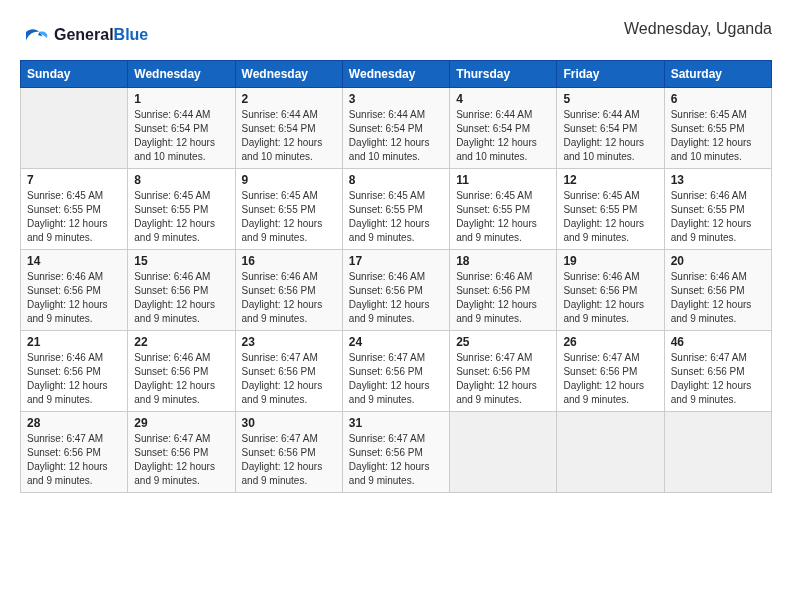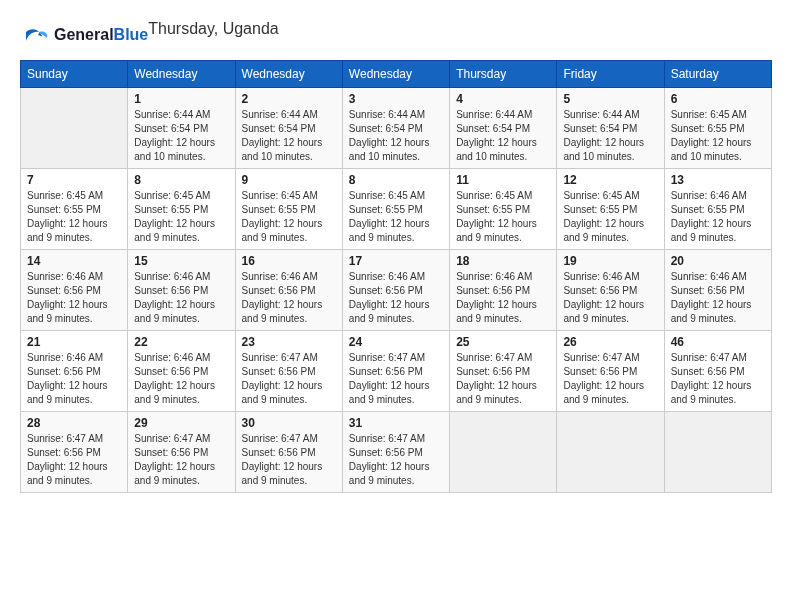--- a/index.html
+++ b/index.html
@@ -5,21 +5,21 @@
     * { box-sizing: border-box; margin: 0; padding: 0; }
     body {
       font-family: Arial, sans-serif;
       background: #fff;
       width: 792px;
       min-height: 612px;
       padding: 20px;
     }
     .header {
       display: flex;
-      justify-content: flex-start;
+      justify-content: space-between;
       align-items: flex-start;
       margin-bottom: 10px;
     }
     .logo {
       display: flex;
       align-items: center;
       gap: 4px;
     }
     .logo-bird {
       width: 30px;
@@ -42,21 +42,21 @@
       width: 100%;
       border-collapse: collapse;
       font-size: 11px;
     }
     thead tr th {
       background-color: #1565c0;
       color: #fff;
       text-align: left;
       padding: 6px 6px;
       font-size: 12px;
-      font-weight: normal;
+      font-weight: bold;
       border: 1px solid #0d47a1;
     }
     tbody tr {
       vertical-align: top;
     }
     tbody tr td {
       border: 1px solid #ccc;
       padding: 4px 6px;
       min-height: 80px;
       height: 80px;
@@ -94,21 +94,21 @@
       <path d="M26 16 C32 14 38 18 36 24 C32 20 28 20 26 16 Z" fill="#42a5f5"></path>
       <path d="M26 16 L30 22 L24 20 Z" fill="#1565c0"></path>
     </svg>
     <div>
       <div style="font-size:16px; font-weight:bold; color:#1a1a2e; line-height:1.2;">
         <span style="color:#1a1a2e;">General</span><span style="color:#1565c0;">Blue</span>
       </div>
     </div>
   </div>
   <div class="title-block">
-    <div class="location">Thursday, Uganda</div>
+    <div class="location">Wednesday, Uganda</div>
   </div>
 </div>
 
 <table>
   <thead>
     <tr>
       <th>Sunday</th>
       <th>Wednesday</th>
       <th>Wednesday</th>
       <th>Wednesday</th>

